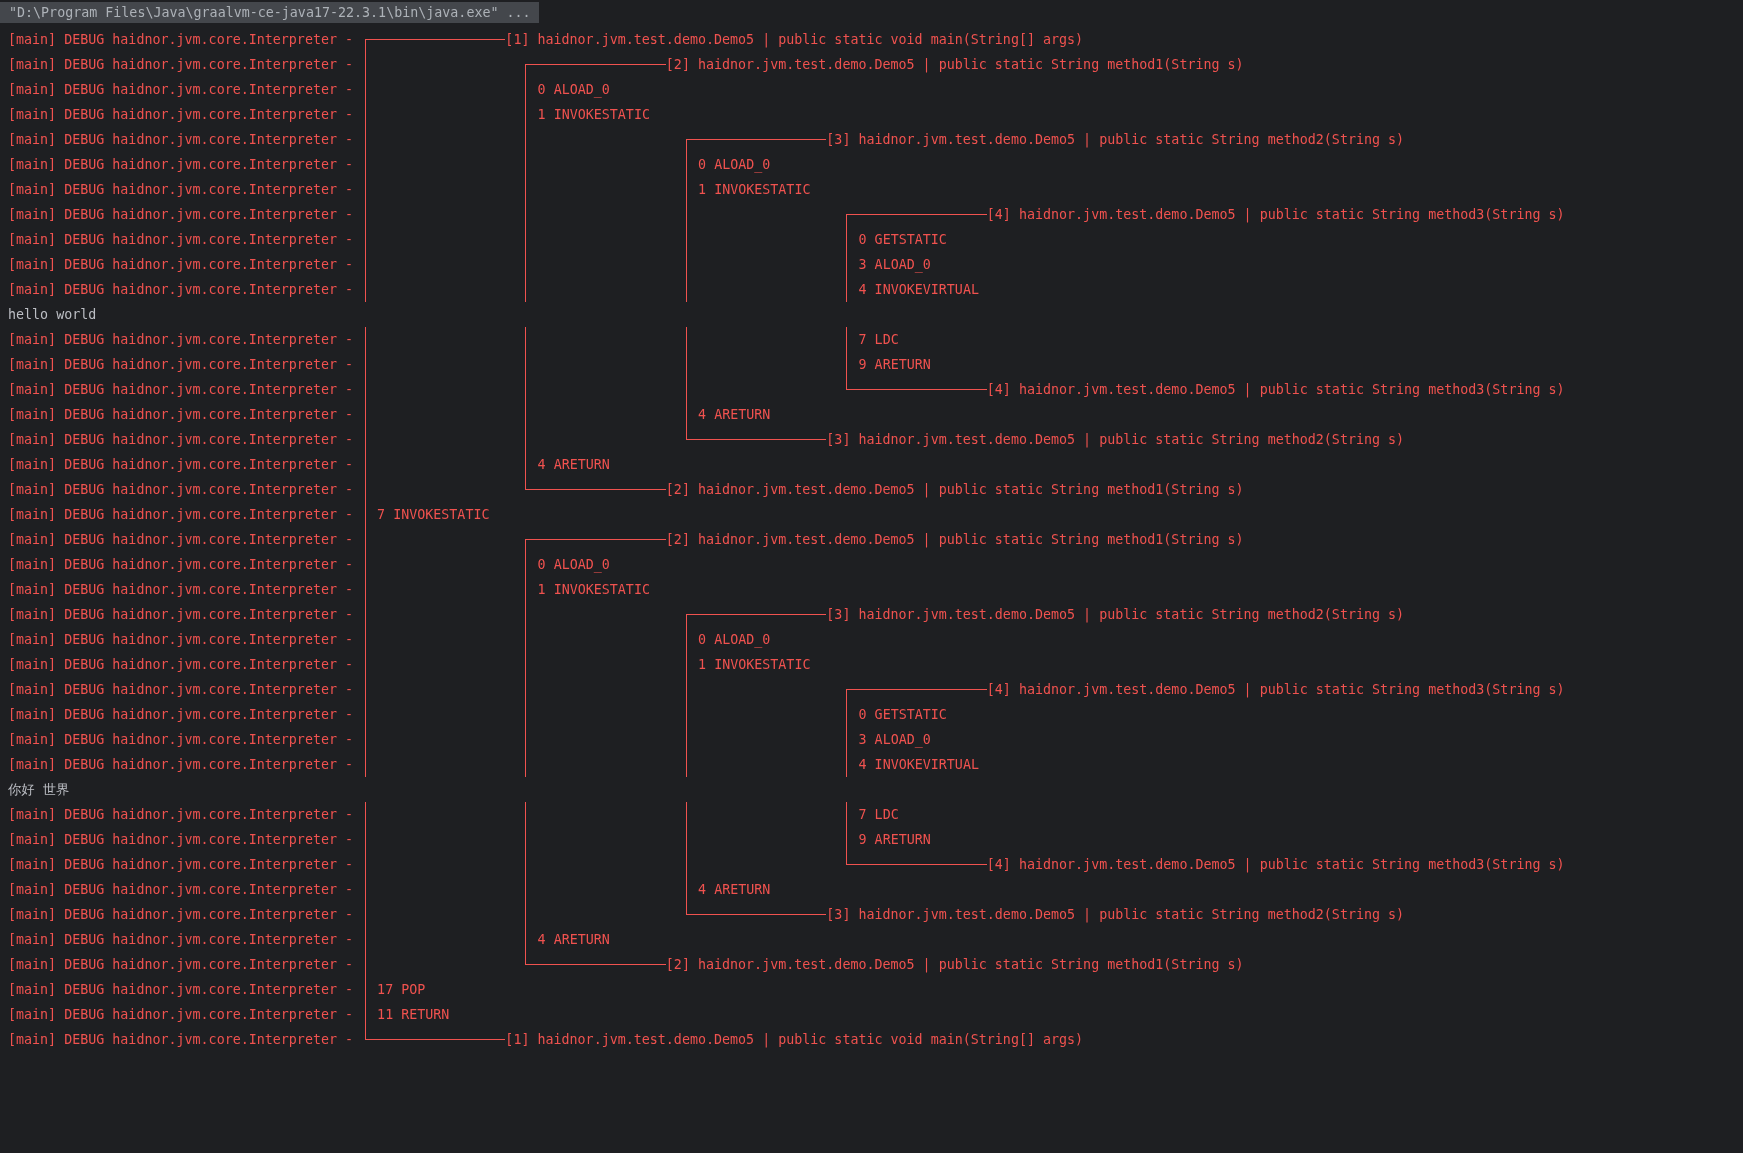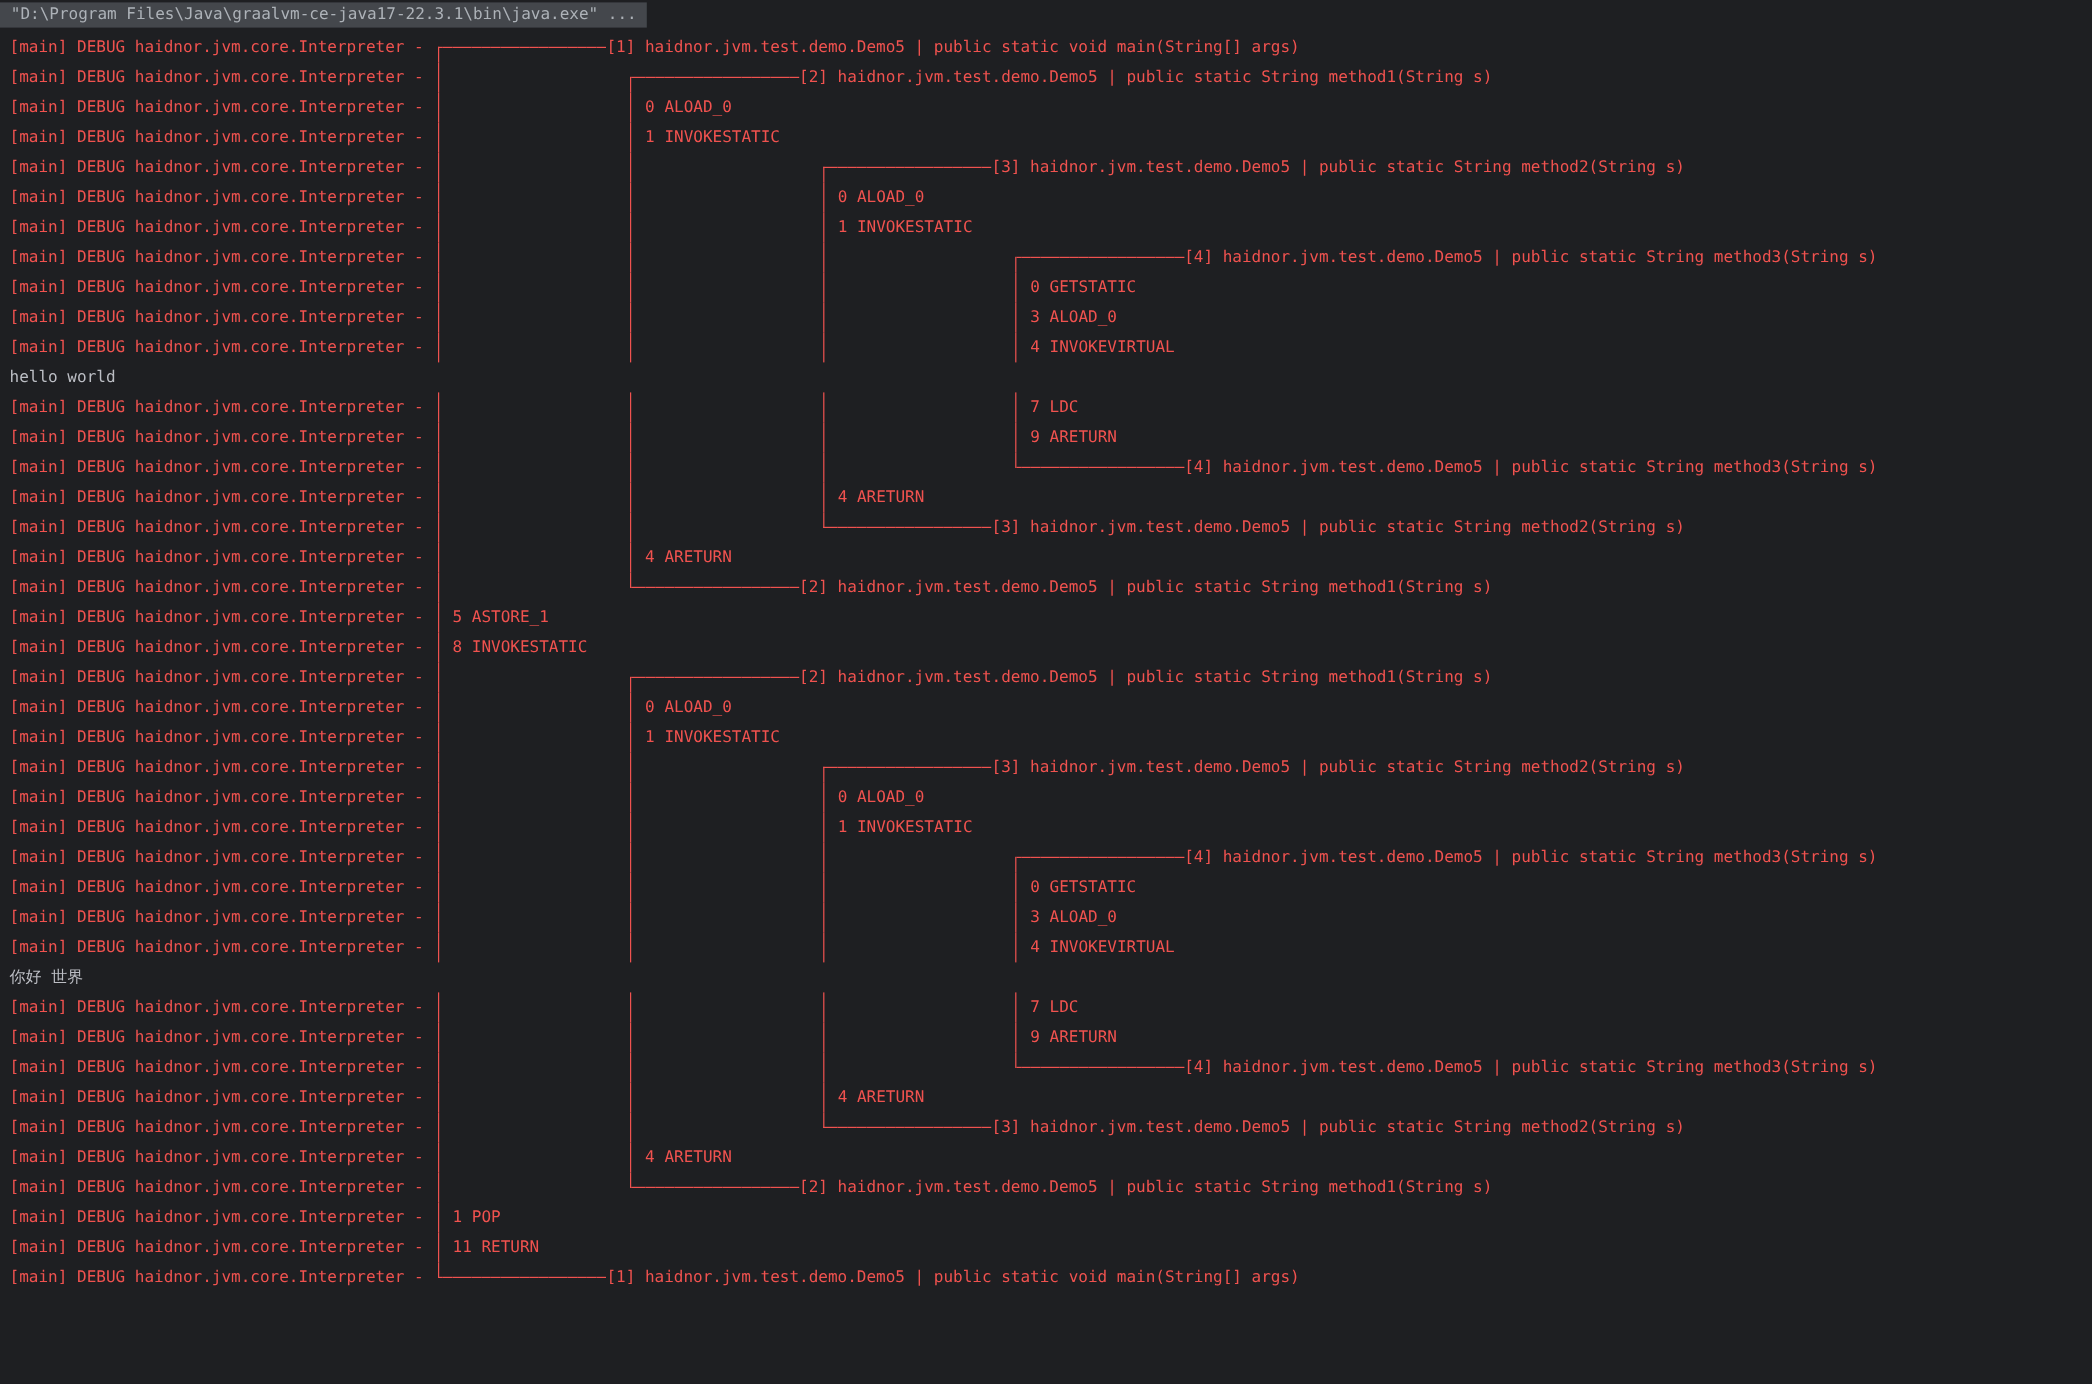--- a/index.html
+++ b/index.html
@@ -81,36 +81,35 @@
     <div class="line log"><span class="seg">[main] DEBUG haidnor.jvm.core.Interpreter - </span><span class="seg g v"></span><span class="seg">                   </span><span class="seg g v"></span><span class="seg">                   </span><span class="seg g v"></span><span class="seg">                   </span><span class="seg g v"></span><span class="seg"> 3 ALOAD_0</span></div>
     <div class="line log"><span class="seg">[main] DEBUG haidnor.jvm.core.Interpreter - </span><span class="seg g v"></span><span class="seg">                   </span><span class="seg g v"></span><span class="seg">                   </span><span class="seg g v"></span><span class="seg">                   </span><span class="seg g v"></span><span class="seg"> 4 INVOKEVIRTUAL</span></div>
     <div class="line stdout"><span class="seg">hello world</span></div>
     <div class="line log"><span class="seg">[main] DEBUG haidnor.jvm.core.Interpreter - </span><span class="seg g v"></span><span class="seg">                   </span><span class="seg g v"></span><span class="seg">                   </span><span class="seg g v"></span><span class="seg">                   </span><span class="seg g v"></span><span class="seg"> 7 LDC</span></div>
     <div class="line log"><span class="seg">[main] DEBUG haidnor.jvm.core.Interpreter - </span><span class="seg g v"></span><span class="seg">                   </span><span class="seg g v"></span><span class="seg">                   </span><span class="seg g v"></span><span class="seg">                   </span><span class="seg g v"></span><span class="seg"> 9 ARETURN</span></div>
     <div class="line log"><span class="seg">[main] DEBUG haidnor.jvm.core.Interpreter - </span><span class="seg g v"></span><span class="seg">                   </span><span class="seg g v"></span><span class="seg">                   </span><span class="seg g v"></span><span class="seg">                   </span><span class="seg g cu"></span><span class="seg g h"></span><span class="seg g h"></span><span class="seg g h"></span><span class="seg g h"></span><span class="seg g h"></span><span class="seg g h"></span><span class="seg g h"></span><span class="seg g h"></span><span class="seg g h"></span><span class="seg g h"></span><span class="seg g h"></span><span class="seg g h"></span><span class="seg g h"></span><span class="seg g h"></span><span class="seg g h"></span><span class="seg g h"></span><span class="seg g h"></span><span class="seg">[4] haidnor.jvm.test.demo.Demo5 | public static String method3(String s)</span></div>
     <div class="line log"><span class="seg">[main] DEBUG haidnor.jvm.core.Interpreter - </span><span class="seg g v"></span><span class="seg">                   </span><span class="seg g v"></span><span class="seg">                   </span><span class="seg g v"></span><span class="seg"> 4 ARETURN</span></div>
     <div class="line log"><span class="seg">[main] DEBUG haidnor.jvm.core.Interpreter - </span><span class="seg g v"></span><span class="seg">                   </span><span class="seg g v"></span><span class="seg">                   </span><span class="seg g cu"></span><span class="seg g h"></span><span class="seg g h"></span><span class="seg g h"></span><span class="seg g h"></span><span class="seg g h"></span><span class="seg g h"></span><span class="seg g h"></span><span class="seg g h"></span><span class="seg g h"></span><span class="seg g h"></span><span class="seg g h"></span><span class="seg g h"></span><span class="seg g h"></span><span class="seg g h"></span><span class="seg g h"></span><span class="seg g h"></span><span class="seg g h"></span><span class="seg">[3] haidnor.jvm.test.demo.Demo5 | public static String method2(String s)</span></div>
     <div class="line log"><span class="seg">[main] DEBUG haidnor.jvm.core.Interpreter - </span><span class="seg g v"></span><span class="seg">                   </span><span class="seg g v"></span><span class="seg"> 4 ARETURN</span></div>
     <div class="line log"><span class="seg">[main] DEBUG haidnor.jvm.core.Interpreter - </span><span class="seg g v"></span><span class="seg">                   </span><span class="seg g cu"></span><span class="seg g h"></span><span class="seg g h"></span><span class="seg g h"></span><span class="seg g h"></span><span class="seg g h"></span><span class="seg g h"></span><span class="seg g h"></span><span class="seg g h"></span><span class="seg g h"></span><span class="seg g h"></span><span class="seg g h"></span><span class="seg g h"></span><span class="seg g h"></span><span class="seg g h"></span><span class="seg g h"></span><span class="seg g h"></span><span class="seg g h"></span><span class="seg">[2] haidnor.jvm.test.demo.Demo5 | public static String method1(String s)</span></div>
-    <div class="line log"><span class="seg">[main] DEBUG haidnor.jvm.core.Interpreter - </span><span class="seg g v"></span><span class="seg"> 5 ASTORE_1</span></div>
-    <div class="line log"><span class="seg">[main] DEBUG haidnor.jvm.core.Interpreter - </span><span class="seg g v"></span><span class="seg"> 8 INVOKESTATIC</span></div>
+    <div class="line log"><span class="seg">[main] DEBUG haidnor.jvm.core.Interpreter - </span><span class="seg g v"></span><span class="seg"> 7 INVOKESTATIC</span></div>
     <div class="line log"><span class="seg">[main] DEBUG haidnor.jvm.core.Interpreter - </span><span class="seg g v"></span><span class="seg">                   </span><span class="seg g cd"></span><span class="seg g h"></span><span class="seg g h"></span><span class="seg g h"></span><span class="seg g h"></span><span class="seg g h"></span><span class="seg g h"></span><span class="seg g h"></span><span class="seg g h"></span><span class="seg g h"></span><span class="seg g h"></span><span class="seg g h"></span><span class="seg g h"></span><span class="seg g h"></span><span class="seg g h"></span><span class="seg g h"></span><span class="seg g h"></span><span class="seg g h"></span><span class="seg">[2] haidnor.jvm.test.demo.Demo5 | public static String method1(String s)</span></div>
     <div class="line log"><span class="seg">[main] DEBUG haidnor.jvm.core.Interpreter - </span><span class="seg g v"></span><span class="seg">                   </span><span class="seg g v"></span><span class="seg"> 0 ALOAD_0</span></div>
     <div class="line log"><span class="seg">[main] DEBUG haidnor.jvm.core.Interpreter - </span><span class="seg g v"></span><span class="seg">                   </span><span class="seg g v"></span><span class="seg"> 1 INVOKESTATIC</span></div>
     <div class="line log"><span class="seg">[main] DEBUG haidnor.jvm.core.Interpreter - </span><span class="seg g v"></span><span class="seg">                   </span><span class="seg g v"></span><span class="seg">                   </span><span class="seg g cd"></span><span class="seg g h"></span><span class="seg g h"></span><span class="seg g h"></span><span class="seg g h"></span><span class="seg g h"></span><span class="seg g h"></span><span class="seg g h"></span><span class="seg g h"></span><span class="seg g h"></span><span class="seg g h"></span><span class="seg g h"></span><span class="seg g h"></span><span class="seg g h"></span><span class="seg g h"></span><span class="seg g h"></span><span class="seg g h"></span><span class="seg g h"></span><span class="seg">[3] haidnor.jvm.test.demo.Demo5 | public static String method2(String s)</span></div>
     <div class="line log"><span class="seg">[main] DEBUG haidnor.jvm.core.Interpreter - </span><span class="seg g v"></span><span class="seg">                   </span><span class="seg g v"></span><span class="seg">                   </span><span class="seg g v"></span><span class="seg"> 0 ALOAD_0</span></div>
     <div class="line log"><span class="seg">[main] DEBUG haidnor.jvm.core.Interpreter - </span><span class="seg g v"></span><span class="seg">                   </span><span class="seg g v"></span><span class="seg">                   </span><span class="seg g v"></span><span class="seg"> 1 INVOKESTATIC</span></div>
     <div class="line log"><span class="seg">[main] DEBUG haidnor.jvm.core.Interpreter - </span><span class="seg g v"></span><span class="seg">                   </span><span class="seg g v"></span><span class="seg">                   </span><span class="seg g v"></span><span class="seg">                   </span><span class="seg g cd"></span><span class="seg g h"></span><span class="seg g h"></span><span class="seg g h"></span><span class="seg g h"></span><span class="seg g h"></span><span class="seg g h"></span><span class="seg g h"></span><span class="seg g h"></span><span class="seg g h"></span><span class="seg g h"></span><span class="seg g h"></span><span class="seg g h"></span><span class="seg g h"></span><span class="seg g h"></span><span class="seg g h"></span><span class="seg g h"></span><span class="seg g h"></span><span class="seg">[4] haidnor.jvm.test.demo.Demo5 | public static String method3(String s)</span></div>
     <div class="line log"><span class="seg">[main] DEBUG haidnor.jvm.core.Interpreter - </span><span class="seg g v"></span><span class="seg">                   </span><span class="seg g v"></span><span class="seg">                   </span><span class="seg g v"></span><span class="seg">                   </span><span class="seg g v"></span><span class="seg"> 0 GETSTATIC</span></div>
     <div class="line log"><span class="seg">[main] DEBUG haidnor.jvm.core.Interpreter - </span><span class="seg g v"></span><span class="seg">                   </span><span class="seg g v"></span><span class="seg">                   </span><span class="seg g v"></span><span class="seg">                   </span><span class="seg g v"></span><span class="seg"> 3 ALOAD_0</span></div>
     <div class="line log"><span class="seg">[main] DEBUG haidnor.jvm.core.Interpreter - </span><span class="seg g v"></span><span class="seg">                   </span><span class="seg g v"></span><span class="seg">                   </span><span class="seg g v"></span><span class="seg">                   </span><span class="seg g v"></span><span class="seg"> 4 INVOKEVIRTUAL</span></div>
     <div class="line stdout"><span class="seg">你好 世界</span></div>
     <div class="line log"><span class="seg">[main] DEBUG haidnor.jvm.core.Interpreter - </span><span class="seg g v"></span><span class="seg">                   </span><span class="seg g v"></span><span class="seg">                   </span><span class="seg g v"></span><span class="seg">                   </span><span class="seg g v"></span><span class="seg"> 7 LDC</span></div>
     <div class="line log"><span class="seg">[main] DEBUG haidnor.jvm.core.Interpreter - </span><span class="seg g v"></span><span class="seg">                   </span><span class="seg g v"></span><span class="seg">                   </span><span class="seg g v"></span><span class="seg">                   </span><span class="seg g v"></span><span class="seg"> 9 ARETURN</span></div>
     <div class="line log"><span class="seg">[main] DEBUG haidnor.jvm.core.Interpreter - </span><span class="seg g v"></span><span class="seg">                   </span><span class="seg g v"></span><span class="seg">                   </span><span class="seg g v"></span><span class="seg">                   </span><span class="seg g cu"></span><span class="seg g h"></span><span class="seg g h"></span><span class="seg g h"></span><span class="seg g h"></span><span class="seg g h"></span><span class="seg g h"></span><span class="seg g h"></span><span class="seg g h"></span><span class="seg g h"></span><span class="seg g h"></span><span class="seg g h"></span><span class="seg g h"></span><span class="seg g h"></span><span class="seg g h"></span><span class="seg g h"></span><span class="seg g h"></span><span class="seg g h"></span><span class="seg">[4] haidnor.jvm.test.demo.Demo5 | public static String method3(String s)</span></div>
     <div class="line log"><span class="seg">[main] DEBUG haidnor.jvm.core.Interpreter - </span><span class="seg g v"></span><span class="seg">                   </span><span class="seg g v"></span><span class="seg">                   </span><span class="seg g v"></span><span class="seg"> 4 ARETURN</span></div>
     <div class="line log"><span class="seg">[main] DEBUG haidnor.jvm.core.Interpreter - </span><span class="seg g v"></span><span class="seg">                   </span><span class="seg g v"></span><span class="seg">                   </span><span class="seg g cu"></span><span class="seg g h"></span><span class="seg g h"></span><span class="seg g h"></span><span class="seg g h"></span><span class="seg g h"></span><span class="seg g h"></span><span class="seg g h"></span><span class="seg g h"></span><span class="seg g h"></span><span class="seg g h"></span><span class="seg g h"></span><span class="seg g h"></span><span class="seg g h"></span><span class="seg g h"></span><span class="seg g h"></span><span class="seg g h"></span><span class="seg g h"></span><span class="seg">[3] haidnor.jvm.test.demo.Demo5 | public static String method2(String s)</span></div>
     <div class="line log"><span class="seg">[main] DEBUG haidnor.jvm.core.Interpreter - </span><span class="seg g v"></span><span class="seg">                   </span><span class="seg g v"></span><span class="seg"> 4 ARETURN</span></div>
     <div class="line log"><span class="seg">[main] DEBUG haidnor.jvm.core.Interpreter - </span><span class="seg g v"></span><span class="seg">                   </span><span class="seg g cu"></span><span class="seg g h"></span><span class="seg g h"></span><span class="seg g h"></span><span class="seg g h"></span><span class="seg g h"></span><span class="seg g h"></span><span class="seg g h"></span><span class="seg g h"></span><span class="seg g h"></span><span class="seg g h"></span><span class="seg g h"></span><span class="seg g h"></span><span class="seg g h"></span><span class="seg g h"></span><span class="seg g h"></span><span class="seg g h"></span><span class="seg g h"></span><span class="seg">[2] haidnor.jvm.test.demo.Demo5 | public static String method1(String s)</span></div>
-    <div class="line log"><span class="seg">[main] DEBUG haidnor.jvm.core.Interpreter - </span><span class="seg g v"></span><span class="seg"> 1 POP</span></div>
+    <div class="line log"><span class="seg">[main] DEBUG haidnor.jvm.core.Interpreter - </span><span class="seg g v"></span><span class="seg"> 17 POP</span></div>
     <div class="line log"><span class="seg">[main] DEBUG haidnor.jvm.core.Interpreter - </span><span class="seg g v"></span><span class="seg"> 11 RETURN</span></div>
     <div class="line log"><span class="seg">[main] DEBUG haidnor.jvm.core.Interpreter - </span><span class="seg g cu"></span><span class="seg g h"></span><span class="seg g h"></span><span class="seg g h"></span><span class="seg g h"></span><span class="seg g h"></span><span class="seg g h"></span><span class="seg g h"></span><span class="seg g h"></span><span class="seg g h"></span><span class="seg g h"></span><span class="seg g h"></span><span class="seg g h"></span><span class="seg g h"></span><span class="seg g h"></span><span class="seg g h"></span><span class="seg g h"></span><span class="seg g h"></span><span class="seg">[1] haidnor.jvm.test.demo.Demo5 | public static void main(String[] args)</span></div>
   </div>
 
 </body></html>

